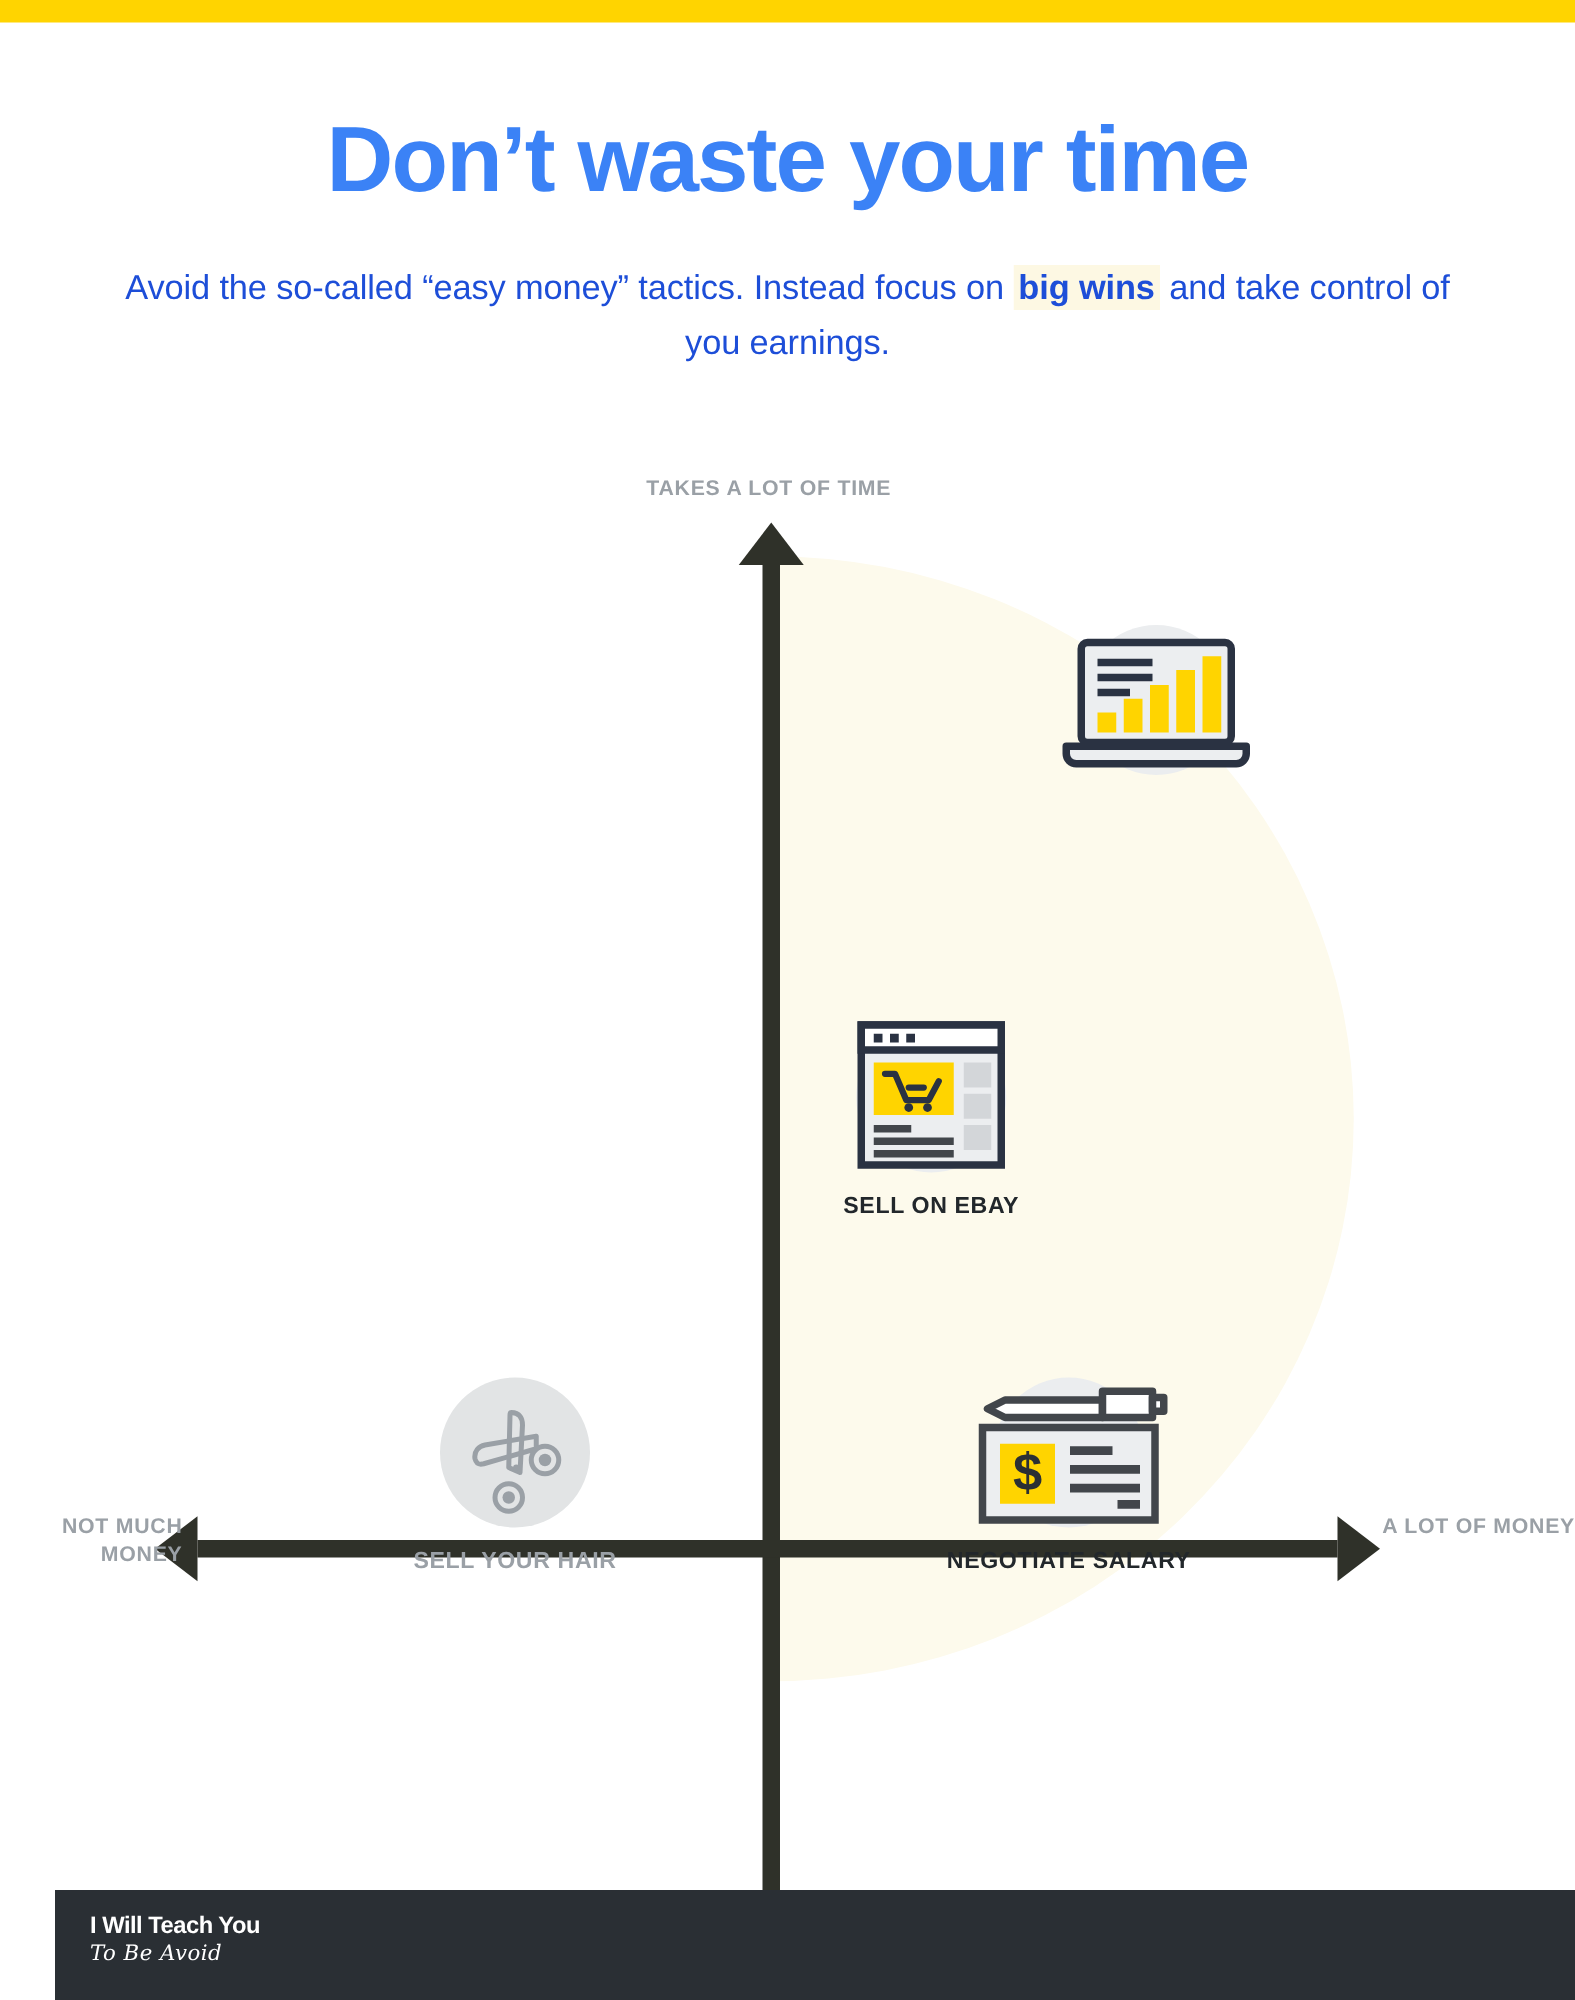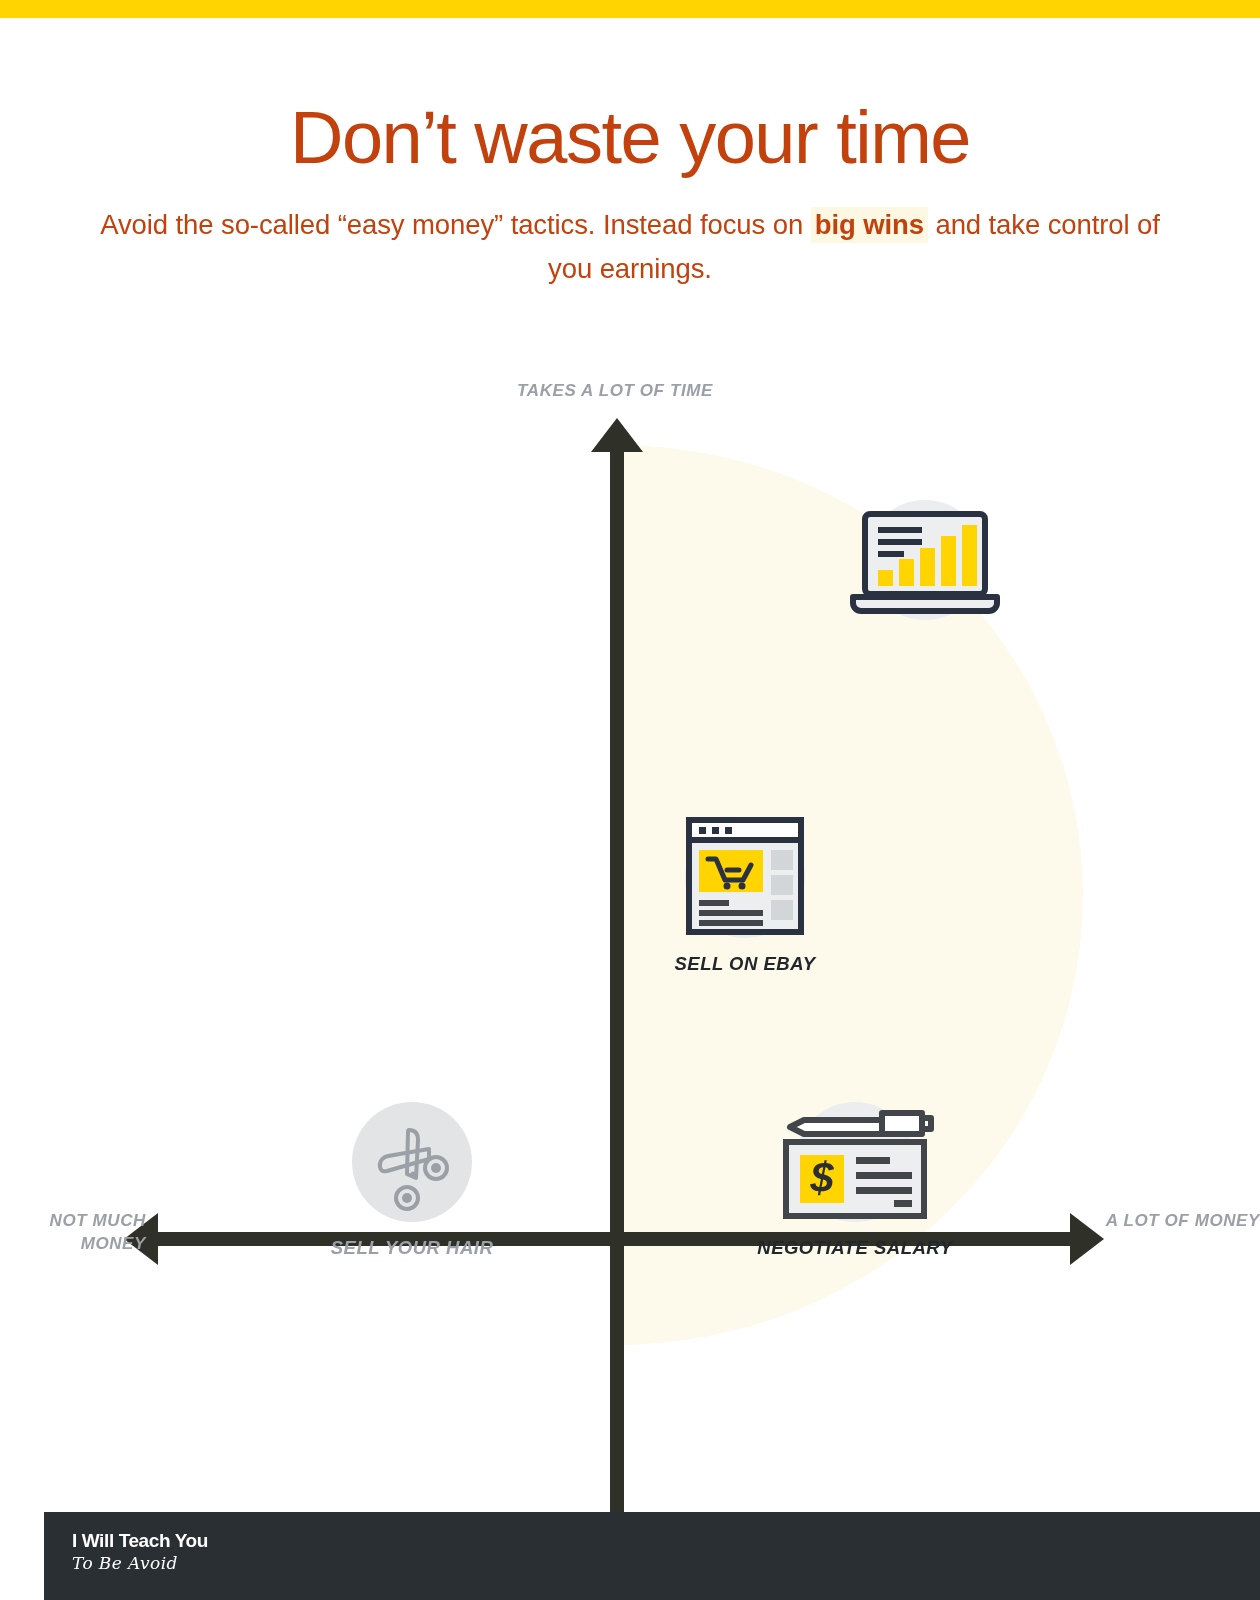--- a/index.html
+++ b/index.html
@@ -32,50 +32,49 @@
   .header {
     position: absolute;
     left: 0;
     top: 84px;
     width: 1260px;
     text-align: center;
   }
   .title {
     font-family: "Liberation Sans", sans-serif;
     font-size: 74px;
-    font-weight: 400;
+    font-weight: 700;
     letter-spacing: -1.5px;
-    color: #c2410c;
+    color: #3b82f6;
     line-height: 1.05;
-    margin: 15px;
+    margin: 5px;
     padding: 0;
   }
   .subtitle {
-    margin: 26px auto 0 auto;
+    margin: 41px auto 0 auto;
     width: 1100px;
     font-size: 27.5px;
     font-weight: 400;
-    color: #c2410c;
+    color: #1d4ed8;
     line-height: 1.62;
     letter-spacing: -0.1px;
   }
   .hl {
     background: #FDF8E3;
     font-weight: 700;
     padding: 2px 4px 3px 4px;
   }
 
   
   .chart {
     position: absolute;
     left: 0;
     top: 340px;
     width: 1260px;
     height: 1130px;
-    font-style: italic;
   }
   
   .cream {
     position: absolute;
     left: 617px;
     top: 105px;
     width: 466px;
     height: 900px;
     background: #FDFAEC;
     border-radius: 0 466px 466px 0 / 0 450px 450px 0;

